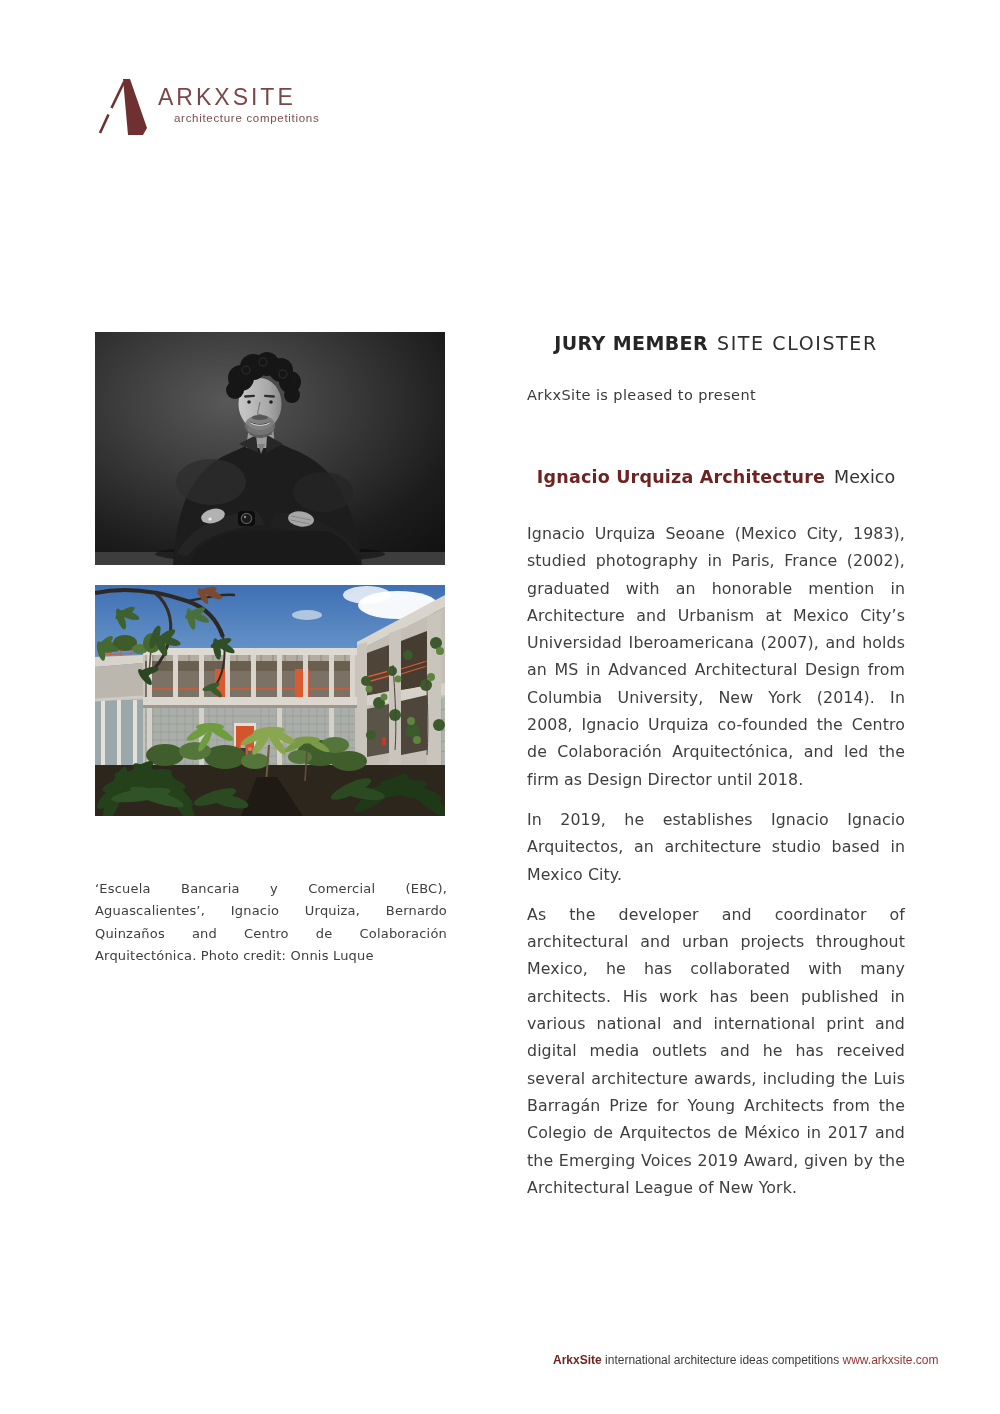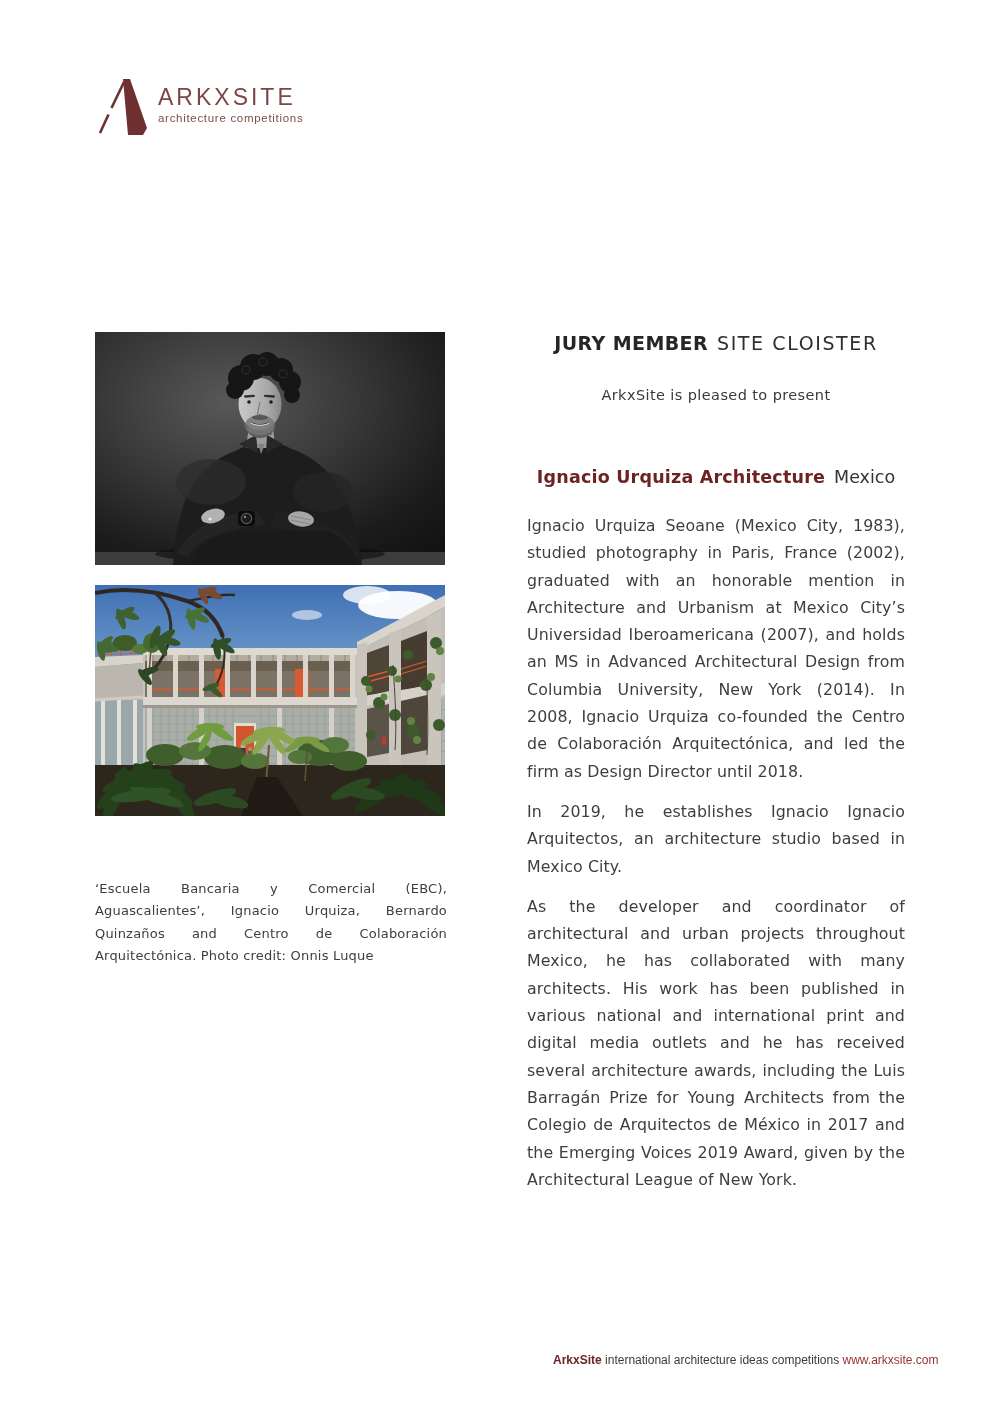--- a/index.html
+++ b/index.html
@@ -6,41 +6,41 @@
   .page {
     position:relative; width:1000px; height:1414px; margin:0 auto;
     background:#ffffff; overflow:hidden;
     font-family:"DejaVu Sans","Liberation Sans",sans-serif;
   }
   
   .logo { position:absolute; left:97px; top:76px; display:flex; align-items:flex-start; }
   .logo-mark { width:50px; height:60px; flex:0 0 auto; }
   .logo-text { margin-left:11px; padding-top:10px; font-family:"Liberation Sans",sans-serif; }
   .logo-brand { font-size:23px; font-weight:400; letter-spacing:3px; color:#7b4646; line-height:1; }
-  .logo-tagline { font-size:11.5px; letter-spacing:0.7px; color:#7f4d4d; margin-top:3px; }
+  .logo-tagline { font-size:11.5px; letter-spacing:0.7px; color:#7f4d4d; margin-top:3px;margin-left:16px; }
   
   .photo { position:absolute; left:95px; overflow:hidden; }
   .photo svg { display:block; }
   #portrait { top:332px; width:350px; height:233px; }
   #building { top:585px; width:350px; height:231px; }
   .caption {
     position:absolute; left:95px; top:878px; width:352px;
     font-size:13px; line-height:22.4px; letter-spacing:0.2px;
     text-align:justify; color:#3e3e3e;
   }
   
   .right-col { position:absolute; left:527px; top:331px; width:378px; }
   .heading { text-align:center; font-size:19px; color:#262626; line-height:24px; white-space:nowrap; }
   .heading-bold { font-weight:700; letter-spacing:0.4px; }
   .heading-light { font-weight:400; letter-spacing:1.6px; margin-left:9px; color:#2e2e2e; }
-  .intro { text-align:center; font-size:14.5px; color:#3a3a3a; letter-spacing:0.4px; margin-top:31px; line-height:18px; }
+  .intro { font-size:14.5px; color:#3a3a3a; letter-spacing:0.4px; margin-top:31px; line-height:18px; }
   .name-line { text-align:center; margin-top:62px; font-size:17.5px; line-height:22px; white-space:nowrap; }
   .jury-name { color:#6e2323; font-weight:700; letter-spacing:0.2px; }
   .jury-country { color:#333333; margin-left:9px; }
-  .bio { margin-top:24px; }
+  .bio { margin-top:32px; }
   .bio p {
     margin:0 0 13px 0; text-align:justify;
     font-size:15.8px; line-height:27.3px; letter-spacing:0.1px;
     color:#3e3e3e;
   }
   
   .footer {
     position:absolute; left:553px; top:1353px; width:378px;
     text-align:right; font-family:"Liberation Sans",sans-serif;
     font-size:12px; color:#3a3a3a; white-space:nowrap;

